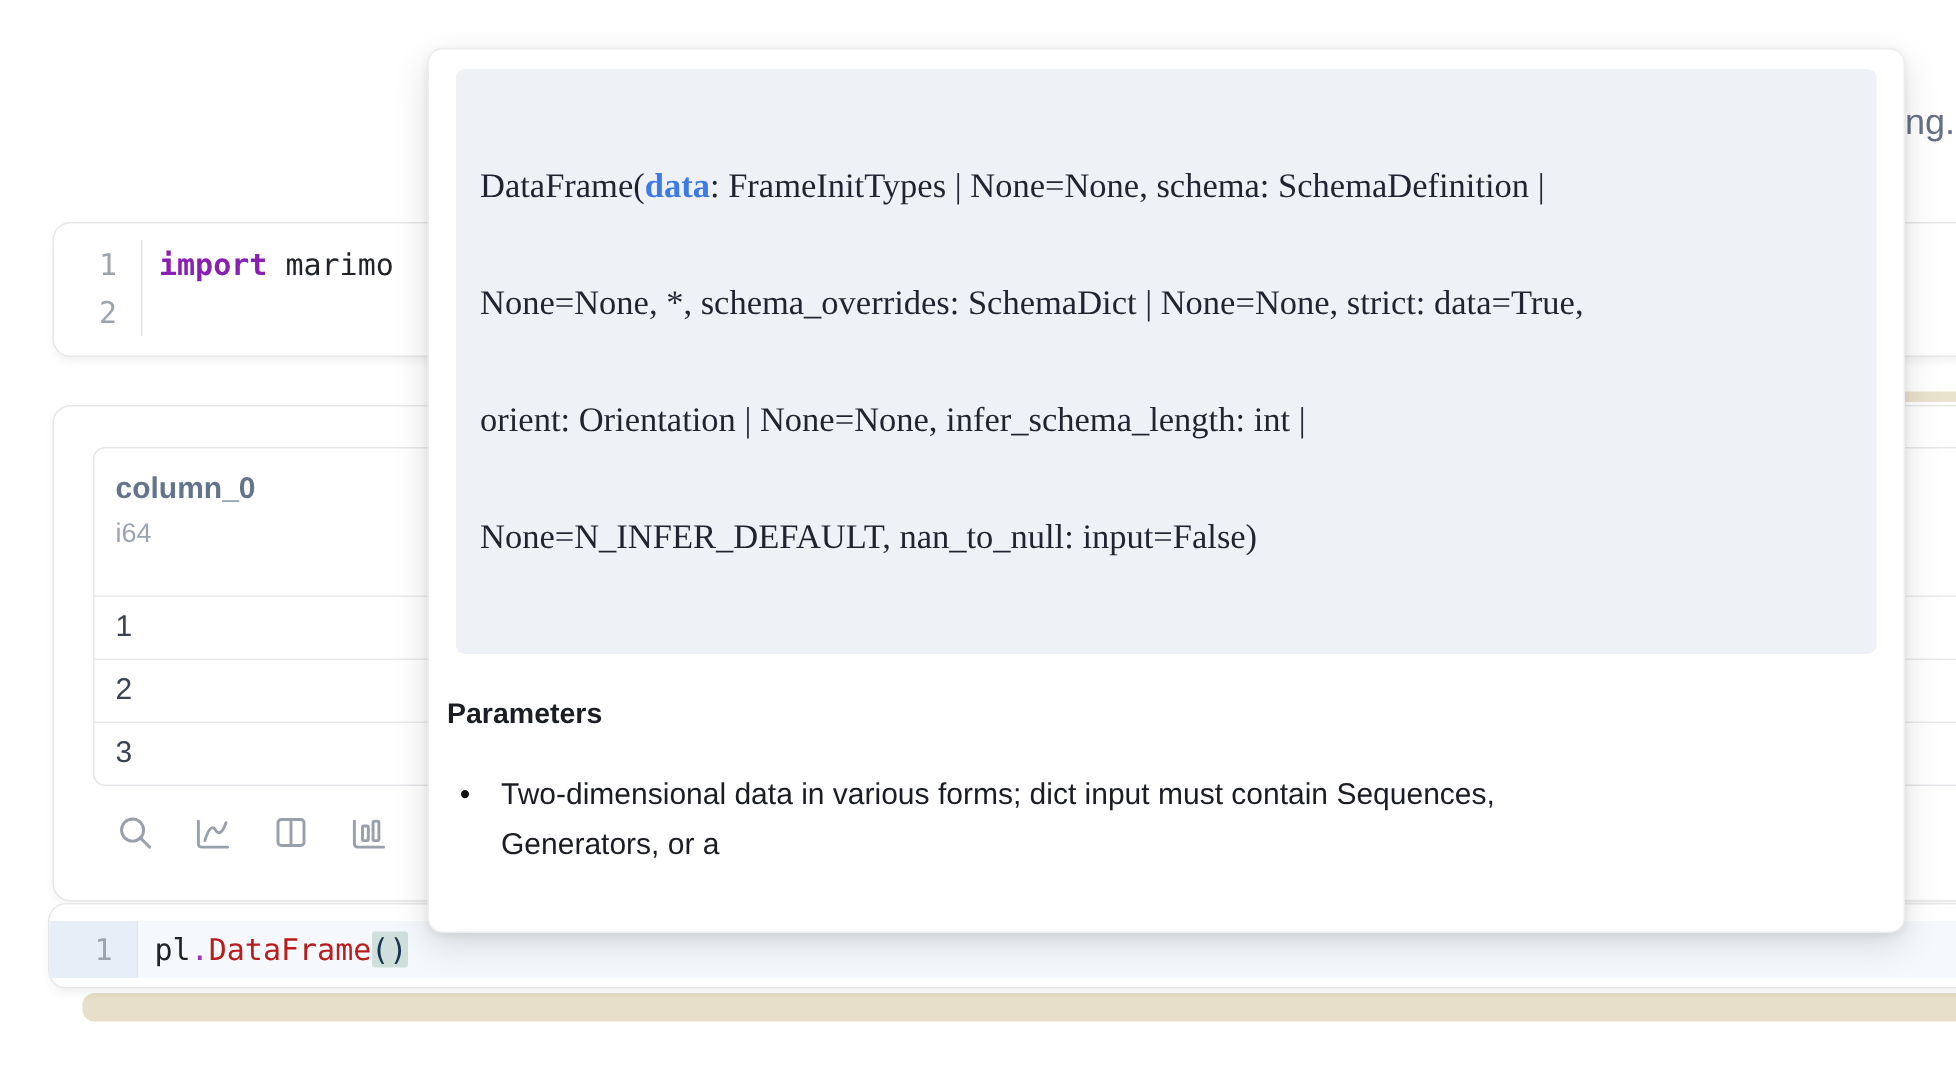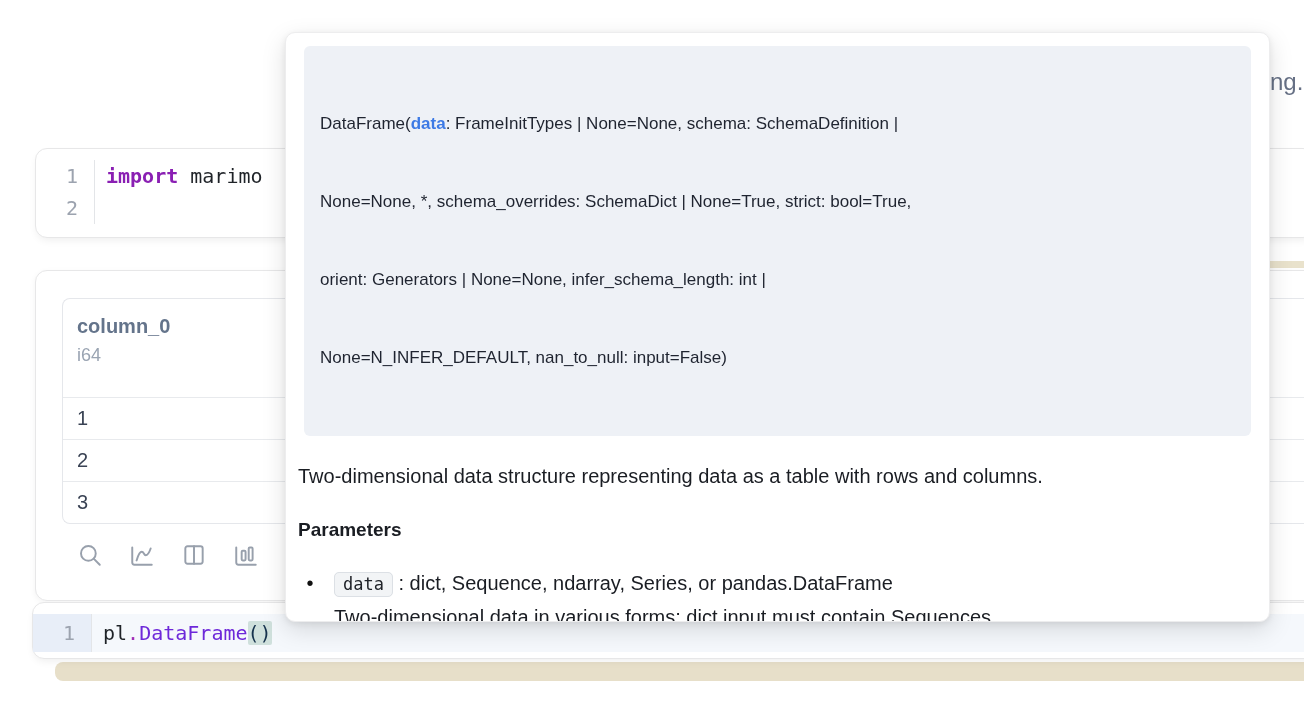--- a/index.html
+++ b/index.html
@@ -17,21 +17,21 @@
     font-family:"DejaVu Sans Mono", monospace;
     font-size:20px;
   }
   .code-line-row { display:flex; height:32px; line-height:32px; }
   .gutter-num { width:58px; text-align:right; padding-right:16px; color:#9ca3af; flex:0 0 58px; }
   .gutter-sep { width:1px; background:#e3e5e8; flex:0 0 1px; }
   .code-text { padding-left:11px; color:#1f2328; white-space:pre;text-align:center; }
 
   .tk-kw   { color:#8a1fb3; font-weight:700; }
   .tk-dot  { color:#a12fb8; }
-  .tk-fn   { color:#6d28d9; }
+  .tk-fn   { color:#b91c1c; }
   .tk-bm   { background:#cfe0dc; border-radius:2px; color:#16324d; }
 
   
   #cell1 { left:35px; top:148px; width:1280px; height:90px; padding-top:11px; z-index:1; }
 
   
   #md-fragment { left:1270px; top:68px; font-size:24px; color:#667085; z-index:1; }
 
   
   #sliver-bar { left:1150px; top:261px; width:190px; height:7px; background:#e9e2cc; z-index:2; }
@@ -66,22 +66,22 @@
 
   
   #doc-popup {
     left:285px; top:32px; width:985px; height:590px;
     background:#fff; border:1px solid #ededee; border-radius:10px;
     box-shadow:0 8px 24px rgba(0,0,0,0.13), 0 2px 6px rgba(0,0,0,0.07);
     z-index:10; overflow:hidden; color:#1a1d23;
   }
   .sig-block {
     margin:13px 18px 0 18px; background:#eef1f6; border-radius:6px;
-    padding:13px 16px; font-family:Liberation Sans, sans-serif;
-    font-size:17px; line-height:26px; color:#1f2430; white-space:pre;
+    padding:13px 16px; font-family:Liberation Serif, serif;
+    font-size:23px; line-height:26px; color:#1f2430; white-space:pre;
   }
   .tk-param { color:#3d7ae5; font-weight:700; }
   .doc-summary { margin:27px 14px 0 12px; font-size:20px; line-height:26px; }
   .doc-heading { margin:30px 0 0 12px; font-size:19px; font-weight:700; }
   .bullet { display:flex; margin-top:26px; }
   .bullet .dot { flex:0 0 48px; text-align:center; font-size:20px; line-height:33px; color:#111; }
   .bullet-body { flex:1; font-size:20px; line-height:33px; }
   .chip {
     font-family:"DejaVu Sans Mono", monospace; font-size:17px;
     background:#f2f4f6; border:1px solid #dce0e5; border-radius:5px;
@@ -153,32 +153,28 @@
     <span class="gutter-num">1</span>
     <span class="gutter-sep"></span>
     <span class="code-text"><span>pl</span><span class="tk-dot">.</span><span class="tk-fn">DataFrame</span><span class="tk-bm">()</span></span>
   </div>
 </div>
 <div class="abs" id="stale-bar"></div>
 
 <div class="abs" id="doc-popup">
   <div class="sig-block">
     <div><span>DataFrame(</span><span class="tk-param">data</span><span>: FrameInitTypes | None=None, schema: SchemaDefinition |</span></div>
-    <div>None=None, *, schema_overrides: SchemaDict | None=True, strict: bool=True,</div>
-    <div>orient: Generators | None=None, infer_schema_length: int |</div>
+    <div>None=None, *, schema_overrides: SchemaDict | None=None, strict: data=True,</div>
+    <div>orient: Orientation | None=None, infer_schema_length: int |</div>
     <div>None=N_INFER_DEFAULT, nan_to_null: input=False)</div>
   </div>
 
-  <div class="doc-summary">Two-dimensional data structure representing data as a table with rows and columns.</div>
 
   <div class="doc-heading">Parameters</div>
 
   <div class="bullet">
     <span class="dot">•</span>
     <div class="bullet-body">
-      <div>
-        <span class="chip">data</span><span> : dict, Sequence, ndarray, Series, or pandas.DataFrame</span>
-      </div>
       <div class="desc-data"><span>Two-dimensional data in various forms; dict input must contain Sequences, Generators, or a </span></div>
     </div>
   </div>
 
 </div>
 
 </body></html>

